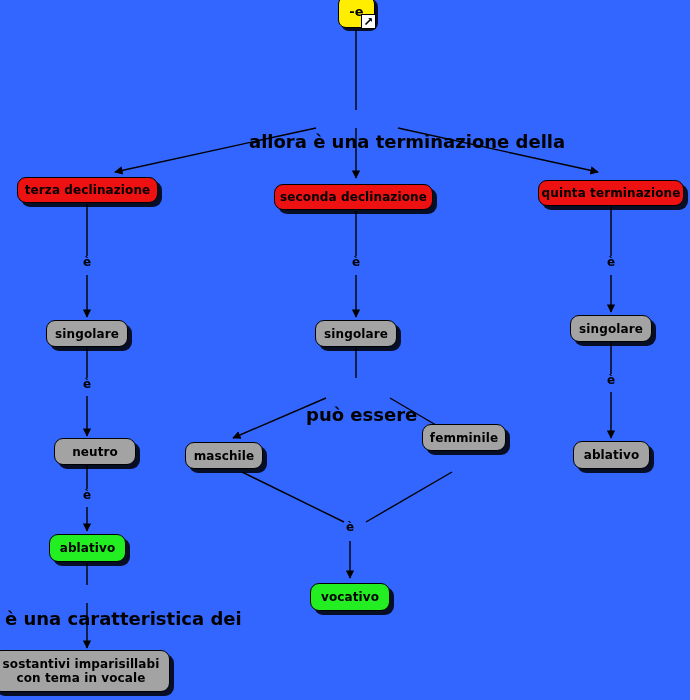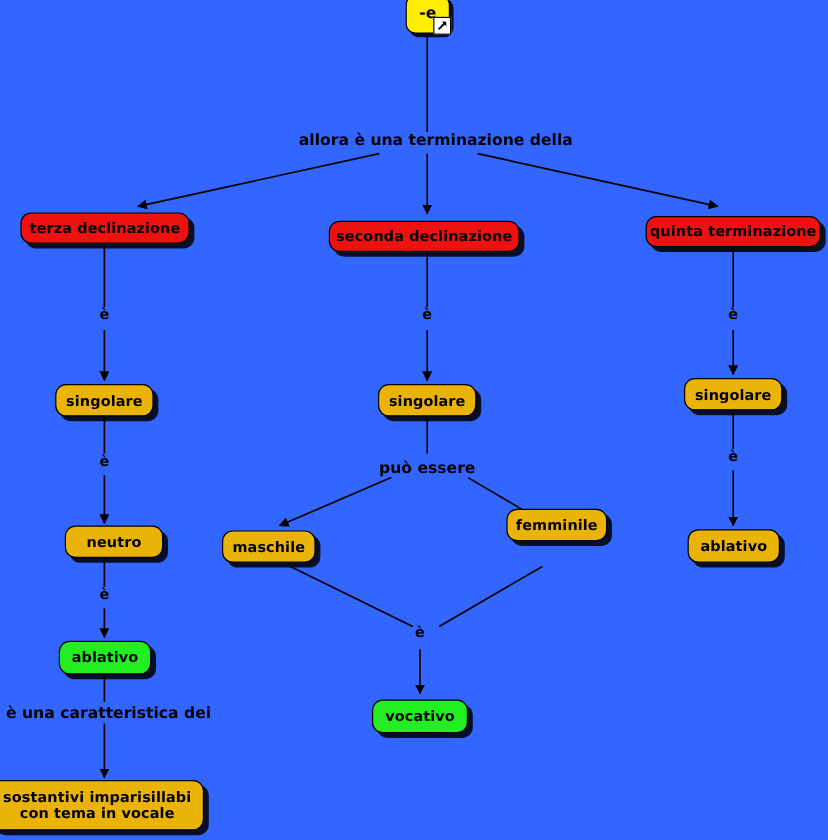--- a/index.html
+++ b/index.html
@@ -40,42 +40,42 @@
     font-weight: bold;
     font-size: 12px;
     line-height: 14px;
     letter-spacing: 0.1px;
     box-shadow: 4px 4px 0 rgba(0,0,0,0.85);
     white-space: nowrap;
     z-index: 5;
   }
   .node.multiline { white-space: normal; }
   .c-red     { background: #EE1111; }
-  .c-magenta { background: #eab308; }
+  .c-magenta { background: #a3a3a3; }
   .c-green   { background: #22EE22; }
   .c-yellow  { background: #FFEE00; }
 
   .node.root {
     border-radius: 8px;
     font-size: 13px;
     box-shadow: 3px 3px 0 rgba(0,0,0,0.85);
   }
 
   
   .link-label {
     position: absolute;
     color: #000000;
     font-weight: bold;
     font-size: 12px;
     line-height: 13px;
     white-space: nowrap;
     z-index: 6;
     text-align: center;
   }
-  .link-label.big { font-size: 13px; }
+  .link-label.big { font-size: 18px; margin-top: 24px; }
 
   
   .res-icon {
     position: absolute;
     width: 15px;
     height: 15px;
     background: #FFFFFF;
     border: 1px solid #000000;
     box-sizing: border-box;
     z-index: 8;

